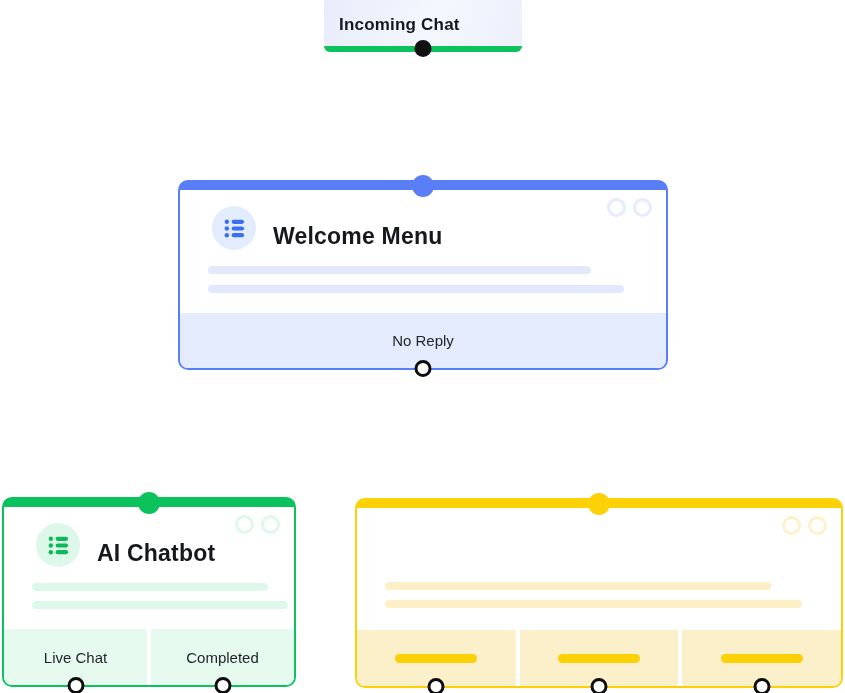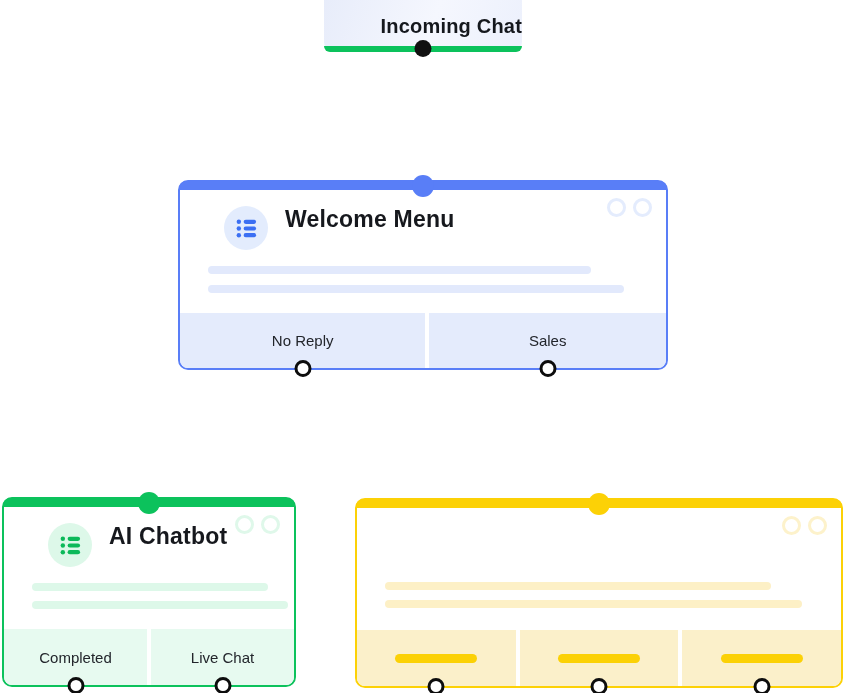--- a/index.html
+++ b/index.html
@@ -25,21 +25,21 @@
   .blue .handle-dot.top{background:#597ef7;}
   .green .handle-dot.top{background:#0cc25c;}
   .yellow .handle-dot.top{background:#fcd106;}
 
   .deco{position:absolute;top:16px;right:14px;display:flex;gap:7px;z-index:1;}
   .ring{width:13px;height:13px;border-radius:50%;border:3px solid;}
   .blue .ring{border-color:#e4ecfd;}
   .green .ring{border-color:#dff8ea;}
   .yellow .ring{border-color:#fdf2cb;}
 
-  .head{position:absolute;top:24px;left:44px;display:flex;align-items:flex-start;gap:17px;}
+  .head{position:absolute;top:24px;left:32px;display:flex;align-items:flex-end;gap:17px;}
   .icon-circle{width:44px;height:44px;border-radius:50%;display:flex;align-items:center;justify-content:center;}
   .blue .icon-circle{background:#e3ecfd;color:#3b6ff3;}
   .green .icon-circle{background:#ddf8e9;color:#0cb95a;}
   .yellow .icon-circle{background:#fdf2cb;color:#f4c704;}
   .title{font-size:23px;font-weight:700;color:#16181d;letter-spacing:.2px;white-space:nowrap;}
 
   .ph{position:absolute;height:8px;border-radius:4px;}
   .blue .ph{background:#e2e9fc;}
   .green .ph{background:#ddf8e9;}
   .yellow .ph{background:#fdf0c6;}
@@ -54,22 +54,22 @@
   .tab:last-child{border-bottom-right-radius:8px;}
 
   .handle-ring{position:absolute;left:50%;bottom:-9px;transform:translateX(-50%);
        width:11px;height:11px;background:#ffffff;border:3px solid #0d0d0d;border-radius:50%;z-index:4;}
 
   .tab-bar{width:82px;height:9px;border-radius:5px;background:#fbd106;}
 
   
   #node-incoming{left:324px;top:-12px;width:198px;height:64px;border-radius:10px;
       background:linear-gradient(110deg,#e7ecfa 0%,#f5f7fe 55%,#ecf0fc 100%);}
-  .inc-title{position:absolute;left:15px;right:0;top:27px;text-align:right;
-      font-size:20px;font-weight:700;color:#15181d;letter-spacing:.2px;}
+  .inc-title{position:absolute;left:15px;right:0;top:27px;text-align:left;
+      font-size:17px;font-weight:700;color:#15181d;letter-spacing:.2px;}
   .inc-bar{position:absolute;left:0;right:0;bottom:0;height:6px;background:#0cc25c;
       border-radius:0 0 10px 10px;}
   .dot-black{position:absolute;left:50%;bottom:-5px;transform:translateX(-50%);
       width:17px;height:17px;border-radius:50%;background:#111111;z-index:2;}
 
   
   #node-welcome{left:178px;top:180px;width:490px;height:190px;}
   #node-welcome .ph.l1{left:28px;top:84px;width:383px;}
   #node-welcome .ph.l2{left:28px;top:103px;width:416px;}
   #node-welcome .tabs{height:55px;}
@@ -124,24 +124,20 @@
       </span>
       <span class="title">Welcome Menu</span>
     </div>
     <div class="ph l1"></div>
     <div class="ph l2"></div>
     <div class="tabs">
       <div class="tab t1">
         <span>No Reply</span>
         <span class="handle-ring"></span>
       </div>
-      <div class="tab t3">
-        <span>Sales</span>
-        <span class="handle-ring"></span>
-      </div>
     </div>
   </div>
 
   <div class="node card green" id="node-chatbot">
     <div class="bar"></div>
     <span class="handle-dot top"></span>
     <div class="deco">
       <span class="ring"></span>
       <span class="ring"></span>
     </div>
@@ -155,25 +151,25 @@
           <circle cx="4" cy="19" r="2.3"></circle>
             <rect x="9" y="16.8" width="13" height="4.4" rx="2.2"></rect>
         </svg>
       </span>
       <span class="title">AI Chatbot</span>
     </div>
     <div class="ph l1"></div>
     <div class="ph l2"></div>
     <div class="tabs">
       <div class="tab">
-        <span>Completed</span>
+        <span>Live Chat</span>
         <span class="handle-ring"></span>
       </div>
       <div class="tab">
-        <span>Live Chat</span>
+        <span>Completed</span>
         <span class="handle-ring"></span>
       </div>
     </div>
   </div>
 
   <div class="node card yellow" id="node-sales">
     <div class="bar"></div>
     <span class="handle-dot top"></span>
     <div class="deco">
       <span class="ring"></span>

